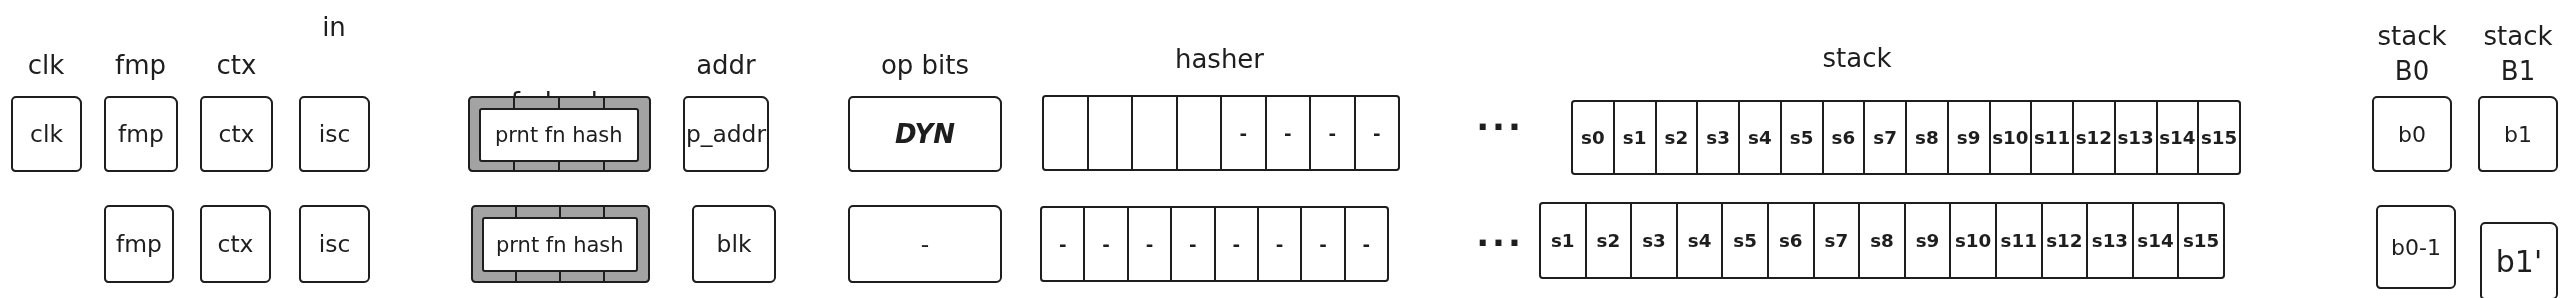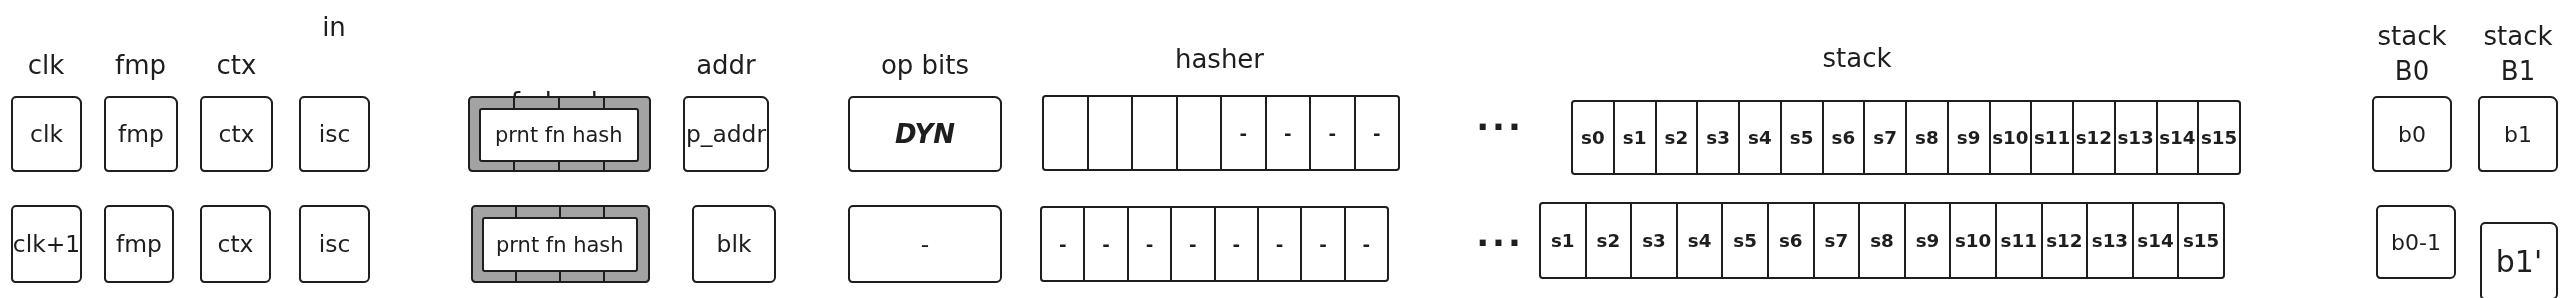--- a/index.html
+++ b/index.html
@@ -122,21 +122,20 @@
         <div class="strip-cell">s12</div>
         <div class="strip-cell">s13</div>
         <div class="strip-cell">s14</div>
         <div class="strip-cell">s15</div>
       </div>
   </div>
 
   <div class="box" style="left:2372px; top:96px; width:80px; height:76px; font-size:22px;">b0</div>
   <div class="box" style="left:2478px; top:96px; width:80px; height:76px; font-size:22px;">b1</div>
 
-  <div class="box" style="left:11px;  top:205px; width:71px;  height:78px;">clk+1</div>
   <div class="box" style="left:104px; top:205px; width:70px;  height:78px;">fmp</div>
   <div class="box" style="left:200px; top:205px; width:71px;  height:78px;">ctx</div>
   <div class="box" style="left:299px; top:205px; width:71px;  height:78px;">isc</div>
 
   <div class="groupbox" style="left:471px; top:205px; width:179px; height:78px;">
     <div class="divider" style="left:calc(25% - 1.5px);"></div>
     <div class="divider" style="left:calc(50% - 1.5px);"></div>
     <div class="divider" style="left:calc(75% - 1.5px);"></div>
     <div class="overlay" style="left:8.8px; right:10.2px; top:10.2px; bottom:8.8px;">prnt fn hash</div>
   </div>
@@ -174,17 +173,17 @@
         <div class="strip-cell">s9</div>
         <div class="strip-cell">s10</div>
         <div class="strip-cell">s11</div>
         <div class="strip-cell">s12</div>
         <div class="strip-cell">s13</div>
         <div class="strip-cell">s14</div>
         <div class="strip-cell">s15</div>
       </div>
   </div>
 
-  <div class="box" style="left:2376px; top:205px; width:80px; height:74px; font-size:22px;">b0-1</div>
+  <div class="box" style="left:2376px; top:205px; width:80px; height:84px; font-size:22px;">b0-1</div>
   <div class="box" style="left:2480px; top:222px; width:78px; height:78px; font-size:30px;">b1'</div>
 
 </div>
 
 
 </body></html>

